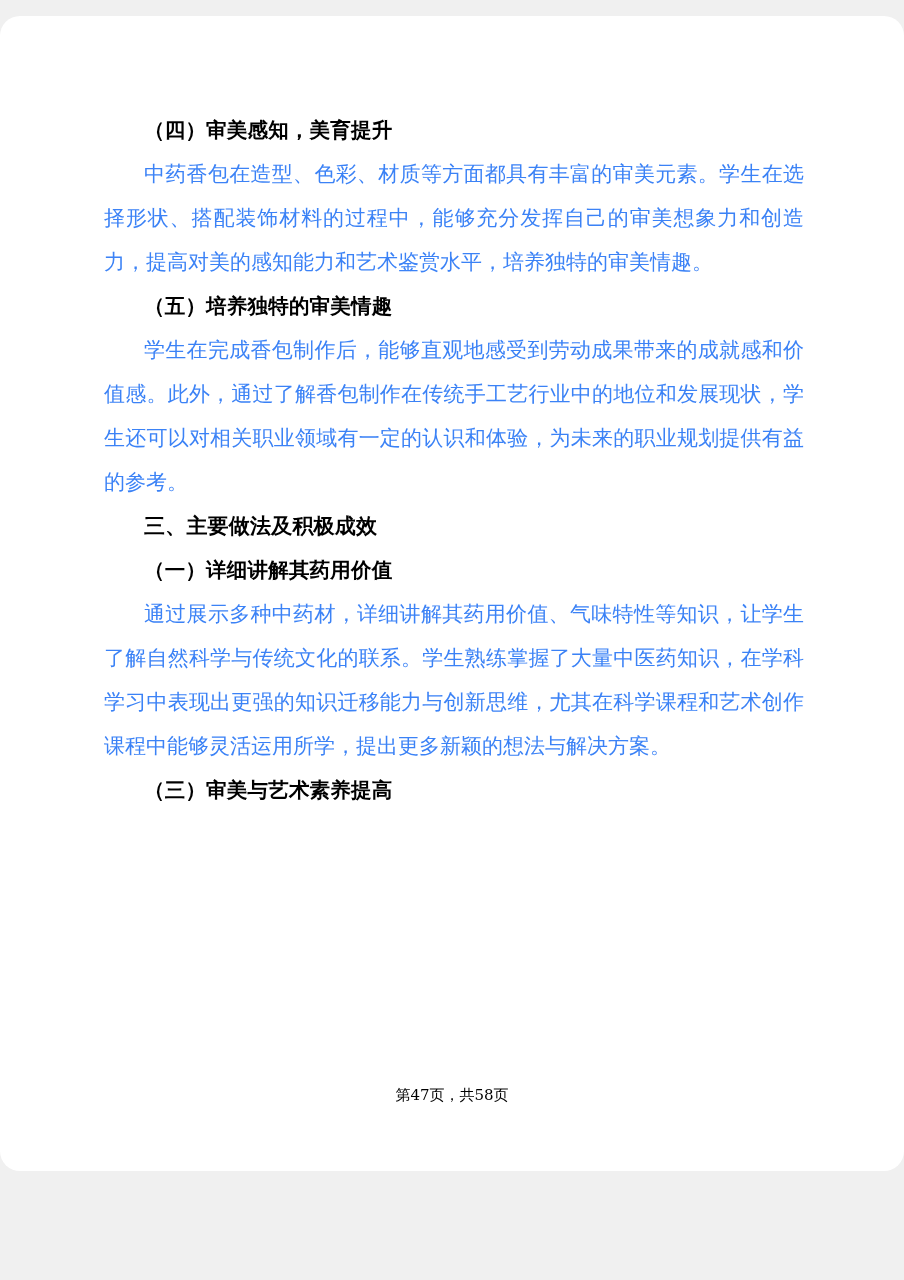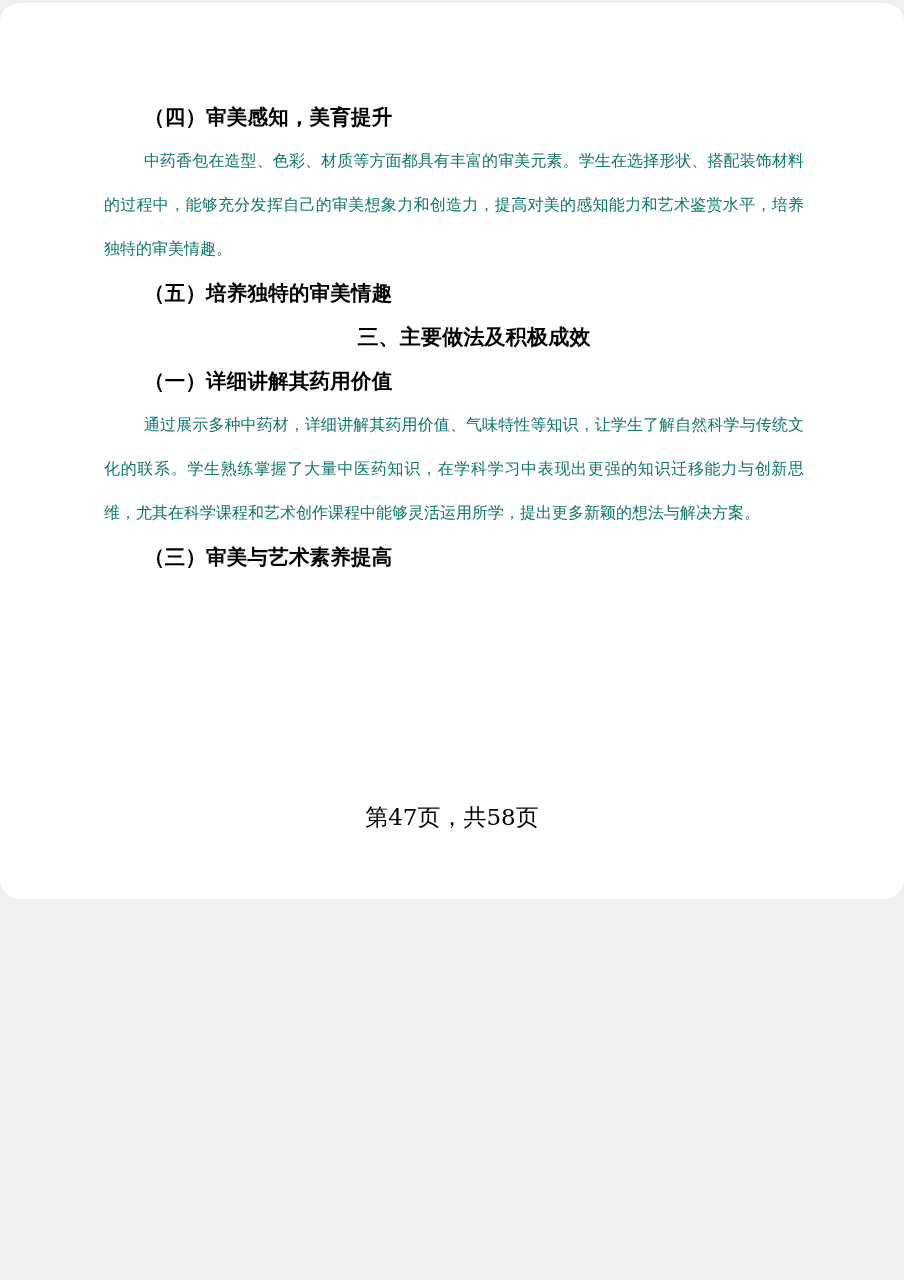--- a/index.html
+++ b/index.html
@@ -3,23 +3,23 @@
 <meta charset="utf-8">
 <style>
   html, body {
     margin: 0;
     padding: 0;
     background: #f0f0f0;
   }
   .page {
     position: relative;
     width: 904px;
-    height: 896px;
+    height: 1155px;
     background: #ffffff;
-    margin: 3px auto;
+    margin: 16px auto;
     overflow: hidden;
     box-sizing: border-box;
     border-radius: 20px;
   }
   .content {
     position: absolute;
     left: 104px;
     top: 92px;
     width: 700px;
   }
@@ -37,51 +37,51 @@
   .heading-main {
     font-family: "DejaVu Sans", "Liberation Sans", sans-serif;
     font-weight: bold;
     font-size: 21px;
     line-height: 44px;
     color: #000000;
     text-indent: 40px;
     letter-spacing: 0.2px;
     margin: 0;
     white-space: nowrap;
-    text-align: center;
   }
   .para {
     font-family: Liberation Serif, serif;
-    font-size: 16px;
+    font-size: 21px;
     line-height: 44px;
-    color: #0f766e;
+    color: #3b82f6;
     text-indent: 40px;
     text-align: justify;
     text-justify: inter-ideograph;
     margin: 0;
     letter-spacing: 0px;
   }
   .footer {
     position: absolute;
     left: 0;
     right: 0;
     bottom: 66px;
     text-align: center;
     font-family: "DejaVu Serif", "Liberation Serif", serif;
-    font-size: 23px;
+    font-size: 15px;
     color: #000000;
   }
 </style>
 </head>
 <body>
 
 <div class="page">
   <div class="content">
     <p class="heading">（四）审美感知，美育提升</p>
     <p class="para">中药香包在造型、色彩、材质等方面都具有丰富的审美元素。学生在选择形状、搭配装饰材料的过程中，能够充分发挥自己的审美想象力和创造力，提高对美的感知能力和艺术鉴赏水平，培养独特的审美情趣。</p>
     <p class="heading">（五）培养独特的审美情趣</p>
+    <p class="para">学生在完成香包制作后，能够直观地感受到劳动成果带来的成就感和价值感。此外，通过了解香包制作在传统手工艺行业中的地位和发展现状，学生还可以对相关职业领域有一定的认识和体验，为未来的职业规划提供有益的参考。</p>
     <p class="heading-main">三、主要做法及积极成效</p>
     <p class="heading">（一）详细讲解其药用价值</p>
     <p class="para">通过展示多种中药材，详细讲解其药用价值、气味特性等知识，让学生了解自然科学与传统文化的联系。学生熟练掌握了大量中医药知识，在学科学习中表现出更强的知识迁移能力与创新思维，尤其在科学课程和艺术创作课程中能够灵活运用所学，提出更多新颖的想法与解决方案。</p>
     <p class="heading">（三）审美与艺术素养提高</p>
   </div>
   <div class="footer">第47页，共58页</div>
 </div>
 
 </body></html>

